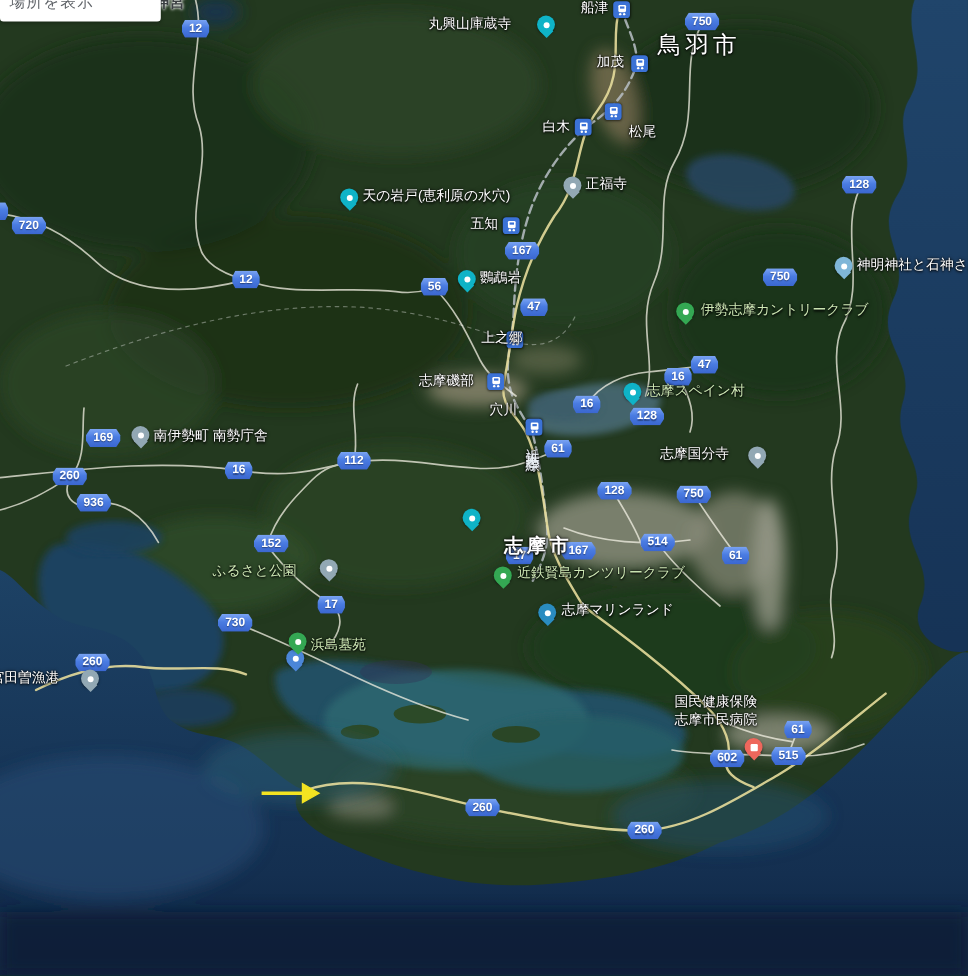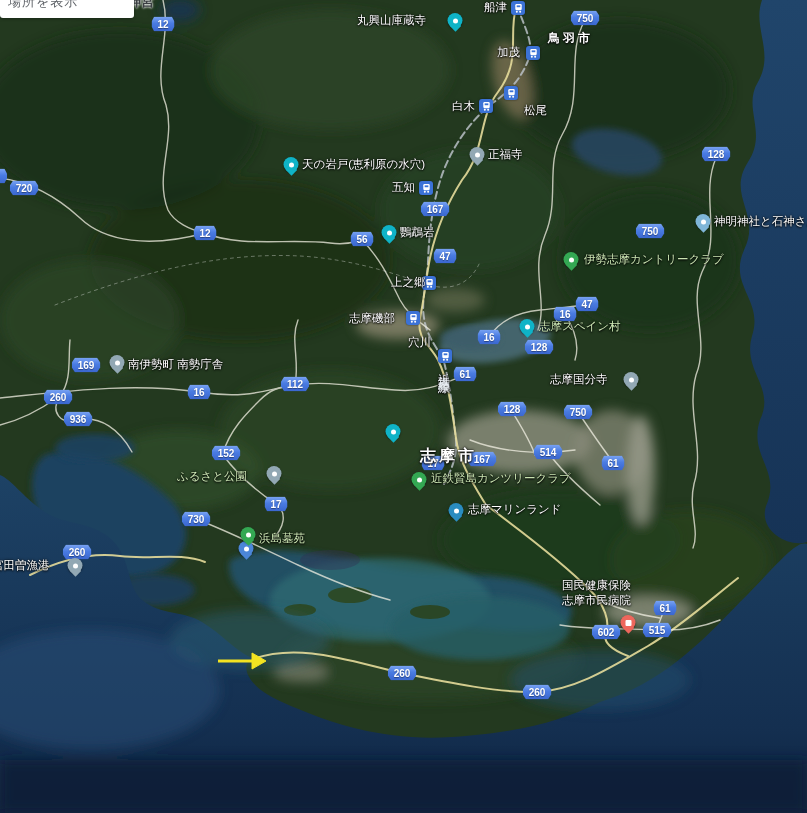--- a/index.html
+++ b/index.html
@@ -3,21 +3,21 @@
 <meta charset="utf-8">
 <style>
   html,body{margin:0;padding:0;background:#0e2238;}
   #map{position:relative;width:807px;height:813px;overflow:hidden;
        font-family:"Liberation Sans",sans-serif;background:#223a20;}
   #bg,#roads,#anno{position:absolute;left:0;top:0;width:807px;height:813px;}
   
   .lbl{position:absolute;color:#fff;font-size:11.5px;line-height:13px;white-space:nowrap;
        text-shadow:0 1px 2px rgba(0,0,0,.95),0 0 3px rgba(0,0,0,.9),0 0 1px rgba(0,0,0,.9);}
   .lbl.green{color:#cfeab6;}
-  .lbl.city{font-size:12px;letter-spacing:3px;font-weight:bold;}
+  .lbl.city{font-size:20px;letter-spacing:3px;font-weight:normal;}
   .lbl.city2{font-size:16px;letter-spacing:3px;font-weight:bold;margin-top:16px;}
   .lbl.vert{writing-mode:vertical-rl;letter-spacing:2px;font-size:12px;color:#e8edf2;}
   .lbl.center2{text-align:center;white-space:normal;width:170px;}
   
   .shield{position:absolute;transform:translate(-50%,-50%);
        background:linear-gradient(180deg,#7ba4f3 0%,#4a7ce2 45%,#3a66cf 100%);
        color:#fff;font-size:10px;font-weight:bold;line-height:15px;height:15px;
        padding:0 6px;text-align:center;
        clip-path:polygon(12% 0,88% 0,100% 35%,100% 65%,88% 100%,12% 100%,0 65%,0 35%);
        text-shadow:0 1px 1px rgba(0,0,0,.4);}
@@ -251,21 +251,21 @@
     </span>
   <div class="lbl" style="left:392px;top:181px">五知</div>
   <span class="st" style="left:429px;top:283px">
       <svg viewBox="0 0 12 12">
         <rect x="2.5" y="1.2" width="7" height="6.6" rx="1.2" fill="#fff"></rect>
         <rect x="4" y="2.6" width="4" height="2" fill="#3b72d6"></rect>
         <circle cx="4.2" cy="9.6" r="1.1" fill="#fff"></circle>
         <circle cx="7.8" cy="9.6" r="1.1" fill="#fff"></circle>
       </svg>
     </span>
-  <div class="lbl" style="left:391px;top:276px">上之郷</div>
+  <div class="lbl" style="left:401px;top:276px">上之郷</div>
   <span class="st" style="left:413px;top:318px">
       <svg viewBox="0 0 12 12">
         <rect x="2.5" y="1.2" width="7" height="6.6" rx="1.2" fill="#fff"></rect>
         <rect x="4" y="2.6" width="4" height="2" fill="#3b72d6"></rect>
         <circle cx="4.2" cy="9.6" r="1.1" fill="#fff"></circle>
         <circle cx="7.8" cy="9.6" r="1.1" fill="#fff"></circle>
       </svg>
     </span>
   <div class="lbl" style="left:349px;top:312px">志摩磯部</div>
   <span class="st" style="left:445px;top:356px">

